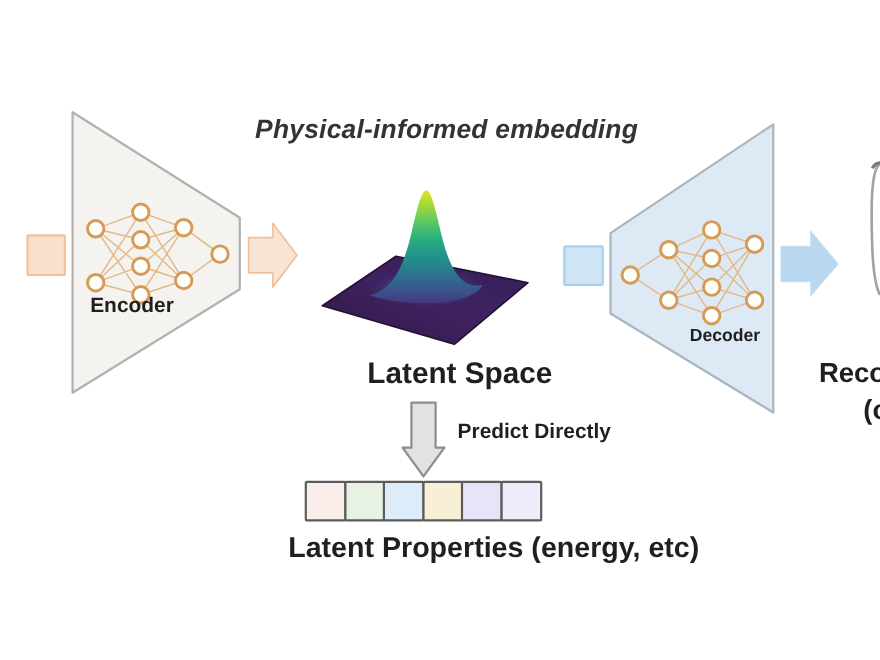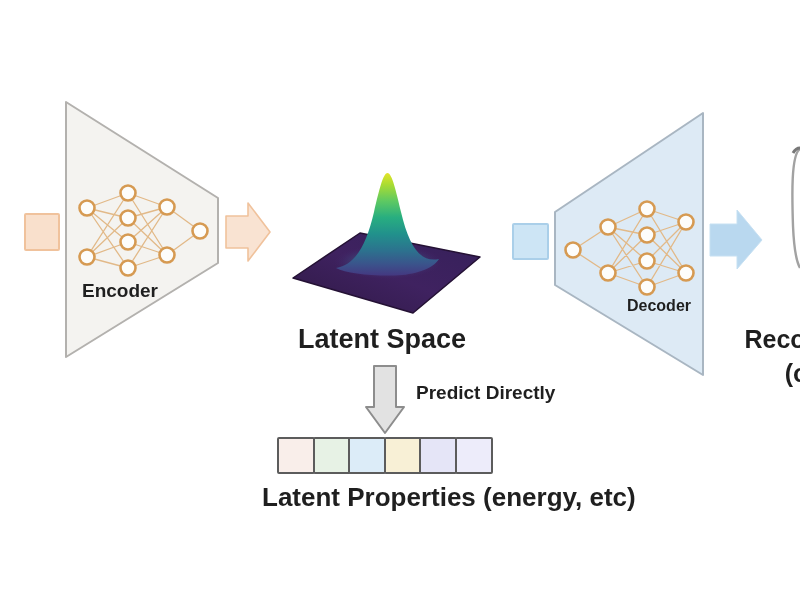--- a/index.html
+++ b/index.html
@@ -7,22 +7,22 @@
     position:relative;width:800px;height:600px;background:#fff;
     overflow:hidden;font-family:"Liberation Sans",sans-serif;
   }
   .abs{position:absolute;}
   .lbl{color:var(--text,#1f1f1f);font-weight:bold;white-space:nowrap;text-align:center;}
   .embedding{
     left:206px;top:104px;width:400px;text-align:center;
     font-size:24px;font-style:italic;font-weight:bold;color:#333;
     letter-spacing:.2px;
   }
-  .latent-label{left:262px;top:324px;width:240px;text-align:center;font-size:27px;}
-  .encoder-label{left:50px;top:280px;width:140px;text-align:center;font-size:19px;}
+  .latent-label{left:262px;top:324px;width:240px;text-align:right;font-size:27px;}
+  .encoder-label{left:50px;top:268px;width:140px;text-align:center;font-size:19px;}
   .decoder-label{left:589px;top:297px;width:140px;text-align:center;font-size:16px;}
   .predict-label{left:416px;top:382px;font-size:19px;}
   .target-label{left:262px;top:482px;font-size:26px;}
   .recon-label{left:712px;top:322px;width:240px;text-align:center;font-size:25px;line-height:34px;}
   .prop-row{left:277px;top:437px;display:flex;}
   .prop-cell{
     width:38px;height:37px;box-sizing:border-box;
     border:2.5px solid var(--cell-border,#5c5c5c);border-radius:2px;
     background:#fff;
   }
@@ -125,20 +125,21 @@
     <path d="M710 224 L737 224 L737 210 L762 240 L737 269 L737 256 L710 256 Z" style="fill:var(--blue-arrow-fill,#b9d8ef);stroke:#c6e0f2;stroke-width:1;stroke-linejoin:round"></path>
 
     <path d="M374 366 L396 366 L396 407 L404 407 L385 433 L366 407 L374 407 Z" style="fill:var(--gray-arrow-fill,#e2e2e2);stroke:var(--gray-arrow-stroke,#8d8d8d);stroke-width:2;stroke-linejoin:round"></path>
 
     <g>
       <path d="M800 149 C791 154 792 196 793 226 C794 249 796 261 800 268" fill="none" stroke="#a2a2a2" stroke-width="2.4"></path>
       <path d="M793 153 C795 149.5 798 148 800 148" fill="none" stroke="#787878" stroke-width="3"></path>
     </g>
   </svg>
 
+  <div class="abs lbl embedding">Physical-informed embedding</div>
 
   <div class="abs lbl encoder-label">Encoder</div>
 
   <div class="abs lbl decoder-label">Decoder</div>
 
   <div class="abs lbl latent-label">Latent Space</div>
 
   <div class="abs lbl predict-label">Predict Directly</div>
 
   <div class="abs prop-row">

